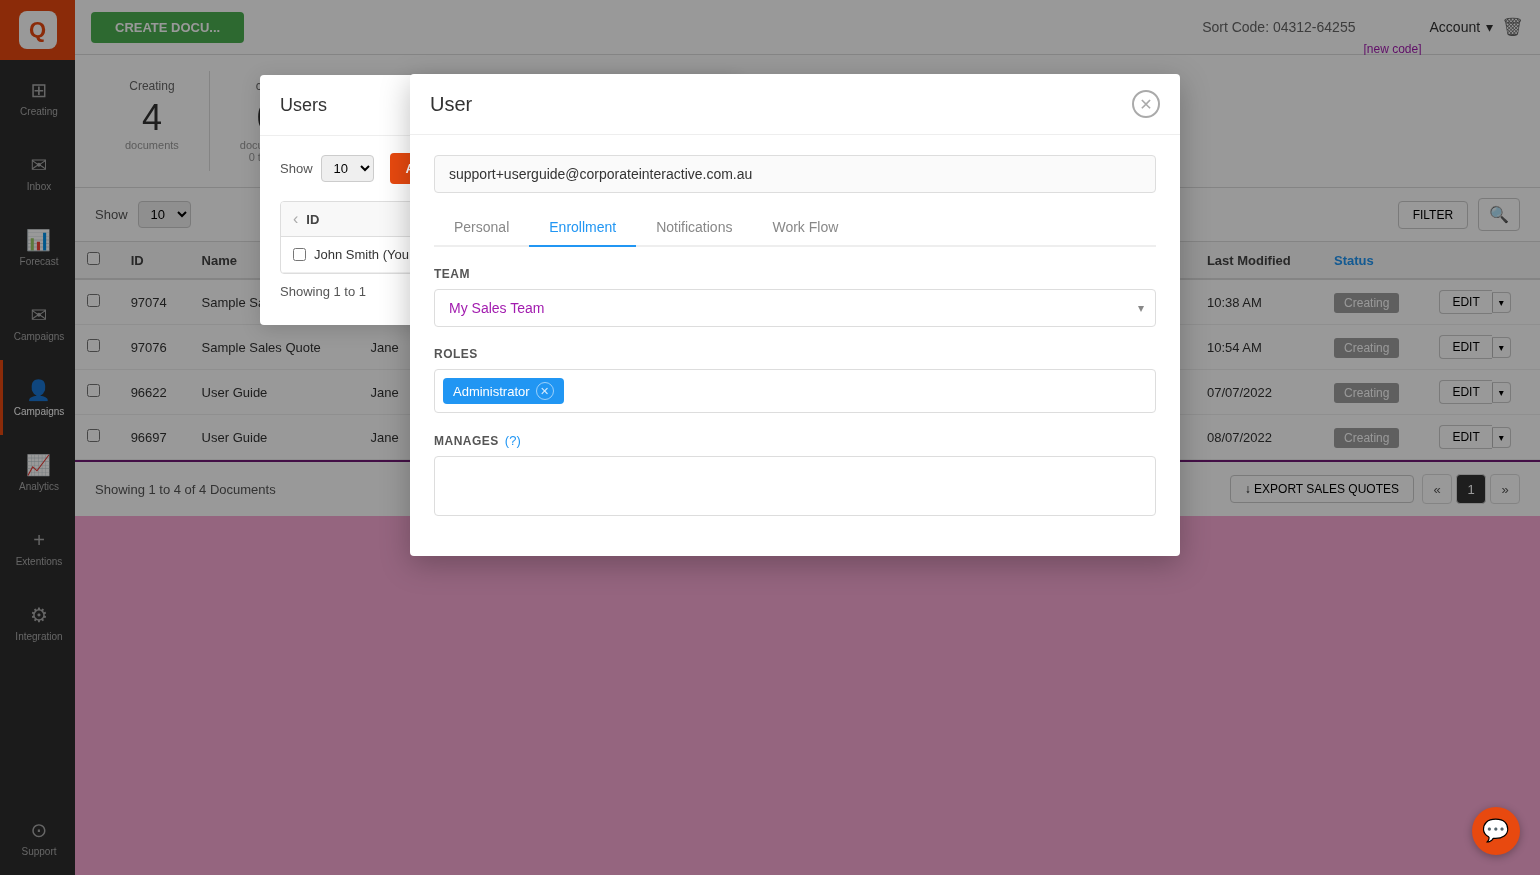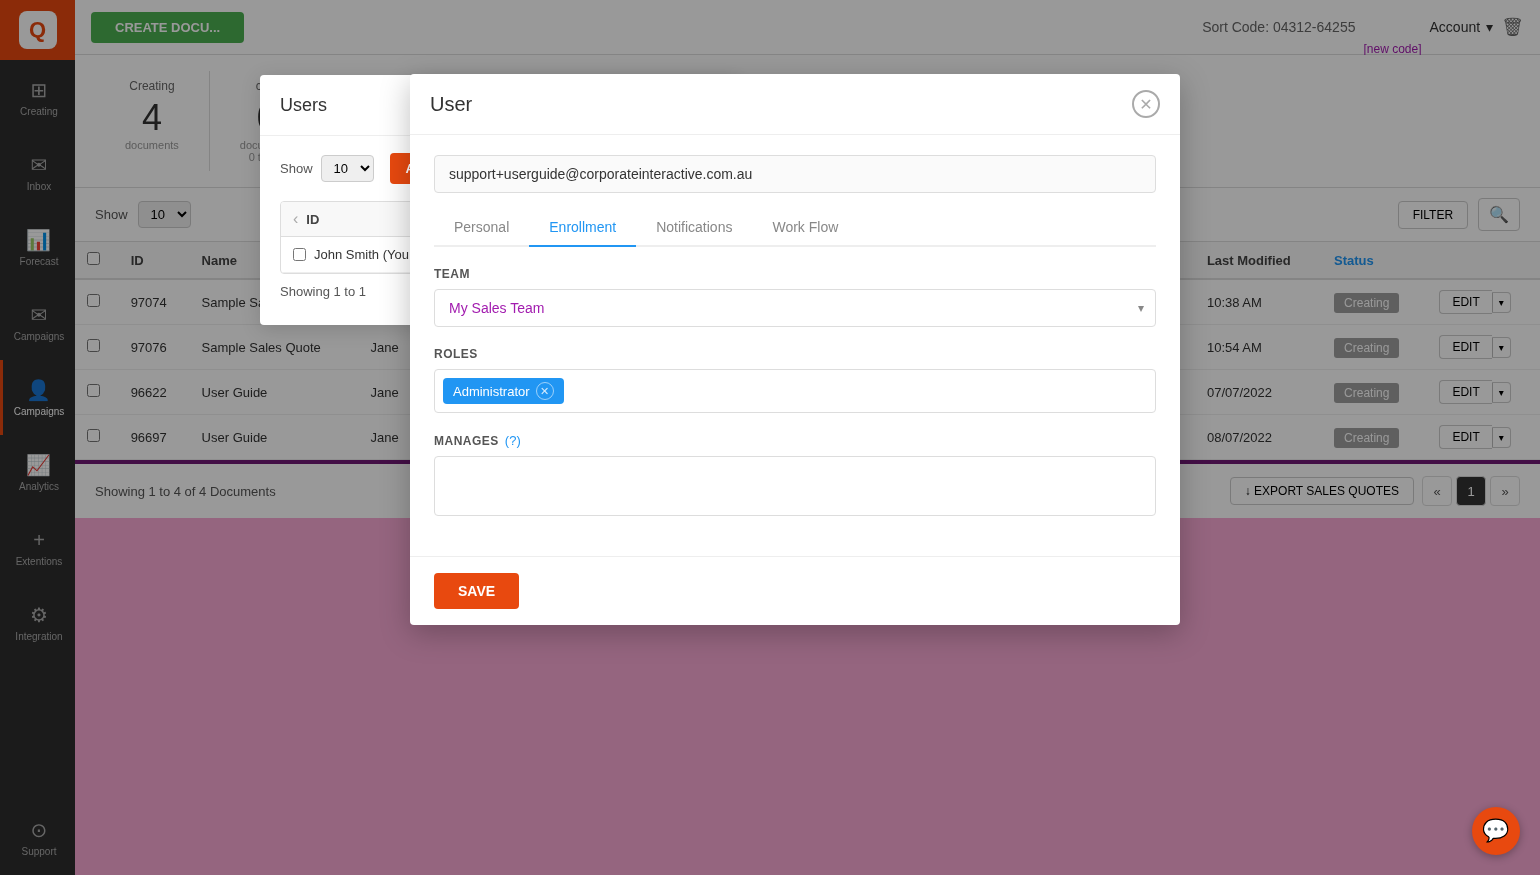--- a/index.html
+++ b/index.html
@@ -196,21 +196,21 @@
       font-size: 10px;
     }
 
     
     .table-footer {
       display: flex;
       align-items: center;
       justify-content: space-between;
       padding: 12px 20px;
       background: white;
-      border-top: 4px solid #701a75;
+      border-top: 2px solid #701a75;
       font-size: 13px;
       color: #555;
     }
     .pagination {
       display: flex;
       align-items: center;
       gap: 4px;
     }
     .page-btn {
       width: 30px;
@@ -730,20 +730,17 @@
           </div>
         </div>
 
         
         <div style="display:flex;align-items:center;gap:6px;margin-bottom:8px;">
           <div class="field-label" style="margin-bottom:0;">MANAGES</div>
           <span class="help-link">(?)</span>
         </div>
         <div class="manages-container"></div>
       </div>
-      <div class="user-modal-footer">
-        <button class="btn-save">SAVE</button>
-      </div>
     </div>
 
     <div style="position:absolute;bottom:20px;right:20px;width:48px;height:48px;background:#e8490f;border-radius:50%;display:flex;align-items:center;justify-content:center;color:white;font-size:22px;cursor:pointer;z-index:400;box-shadow:0 2px 8px rgba(0,0,0,0.3);">💬</div>
   </div>
 </div>
 
 </body></html>

